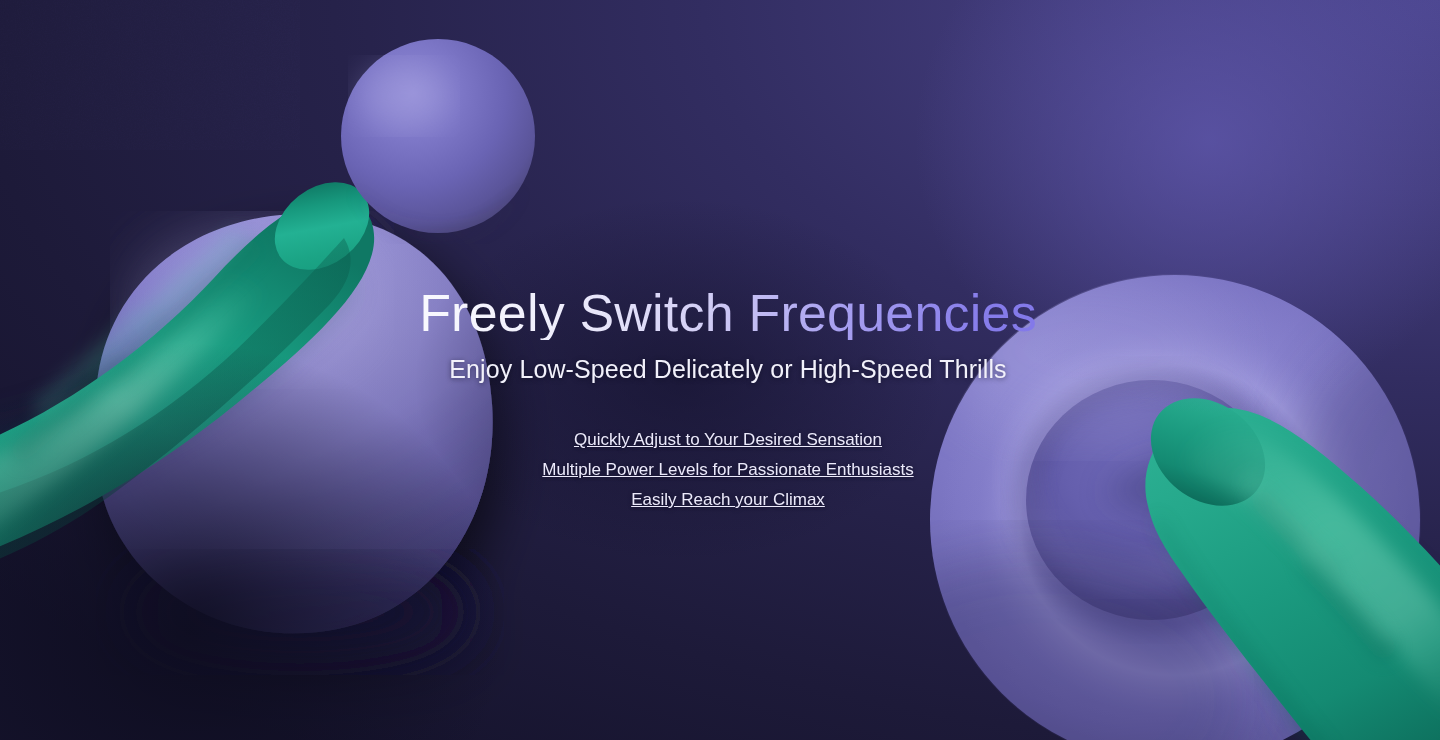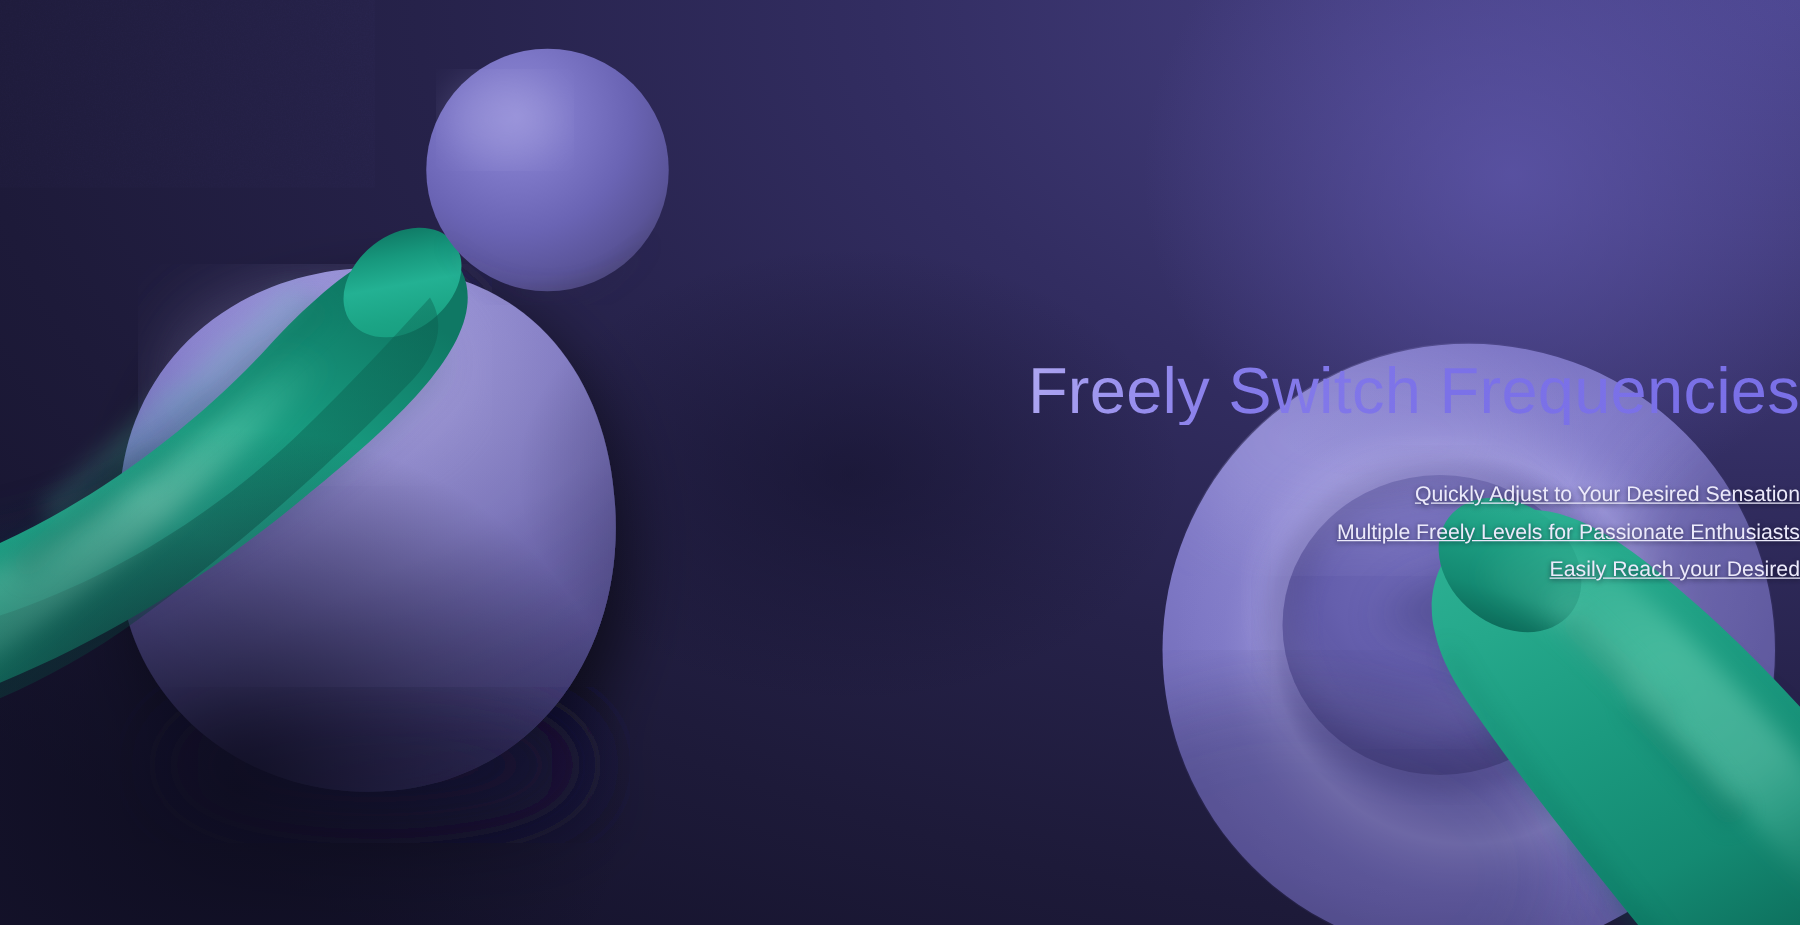--- a/index.html
+++ b/index.html
@@ -62,21 +62,21 @@
     opacity: .26;
     mix-blend-mode: overlay;
     pointer-events: none;
   }
 
   
   .copy {
     position: absolute;
     left: 0; right: 0;
     top: 286px;
-    text-align: right;
+    text-align: center;
     z-index: 6;
     padding-left: 16px;
   }
 
   .headline {
     font-size: 52px;
     font-weight: 400;
     letter-spacing: .2px;
     line-height: 1.04;
     white-space: nowrap;
@@ -385,25 +385,26 @@
     </svg>
   </div>
 
   <div class="wash-tr"></div>
   <div class="wash-bl"></div>
   <div class="wash-center"></div>
 
   <div class="copy">
     <h1 class="headline">Freely Switch Frequencies</h1>
 
+    <p class="subhead">Enjoy Low-Speed Delicately or High-Speed Thrills</p>
 
     <ul class="bullets">
       <li>Quickly Adjust to Your Desired Sensation</li>
-      <li>Multiple Freely Levels for Passionate Enthusiasts</li>
-      <li>Easily Reach your Desired</li>
+      <li>Multiple Power Levels for Passionate Enthusiasts</li>
+      <li>Easily Reach your Climax</li>
     </ul>
   </div>
 
   <svg class="grain" aria-hidden="true">
     <rect width="1440" height="740" filter="url(#grainFilter)"></rect>
   </svg>
 
 </div>
 
 </body></html>

